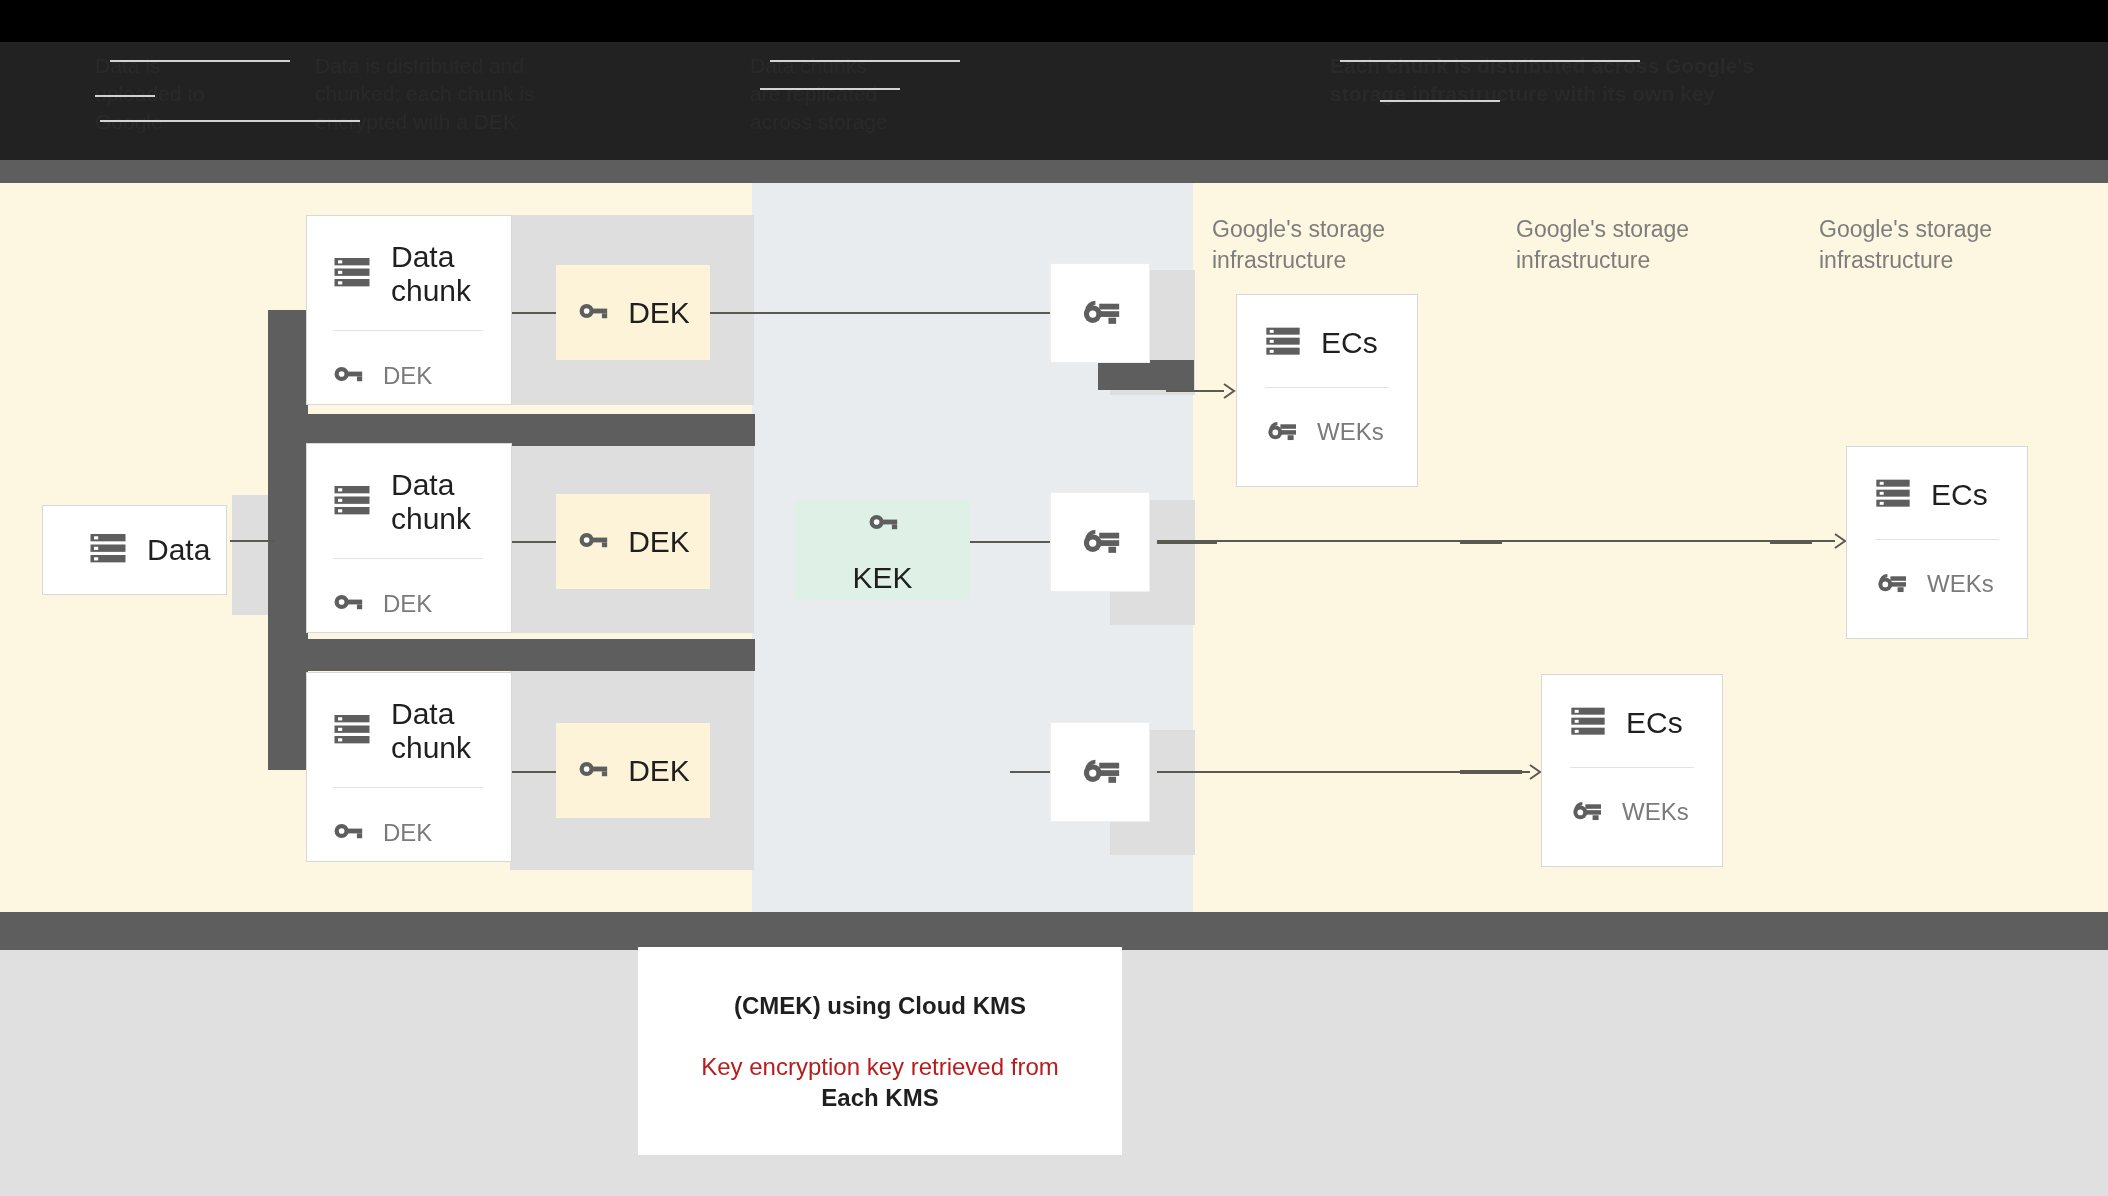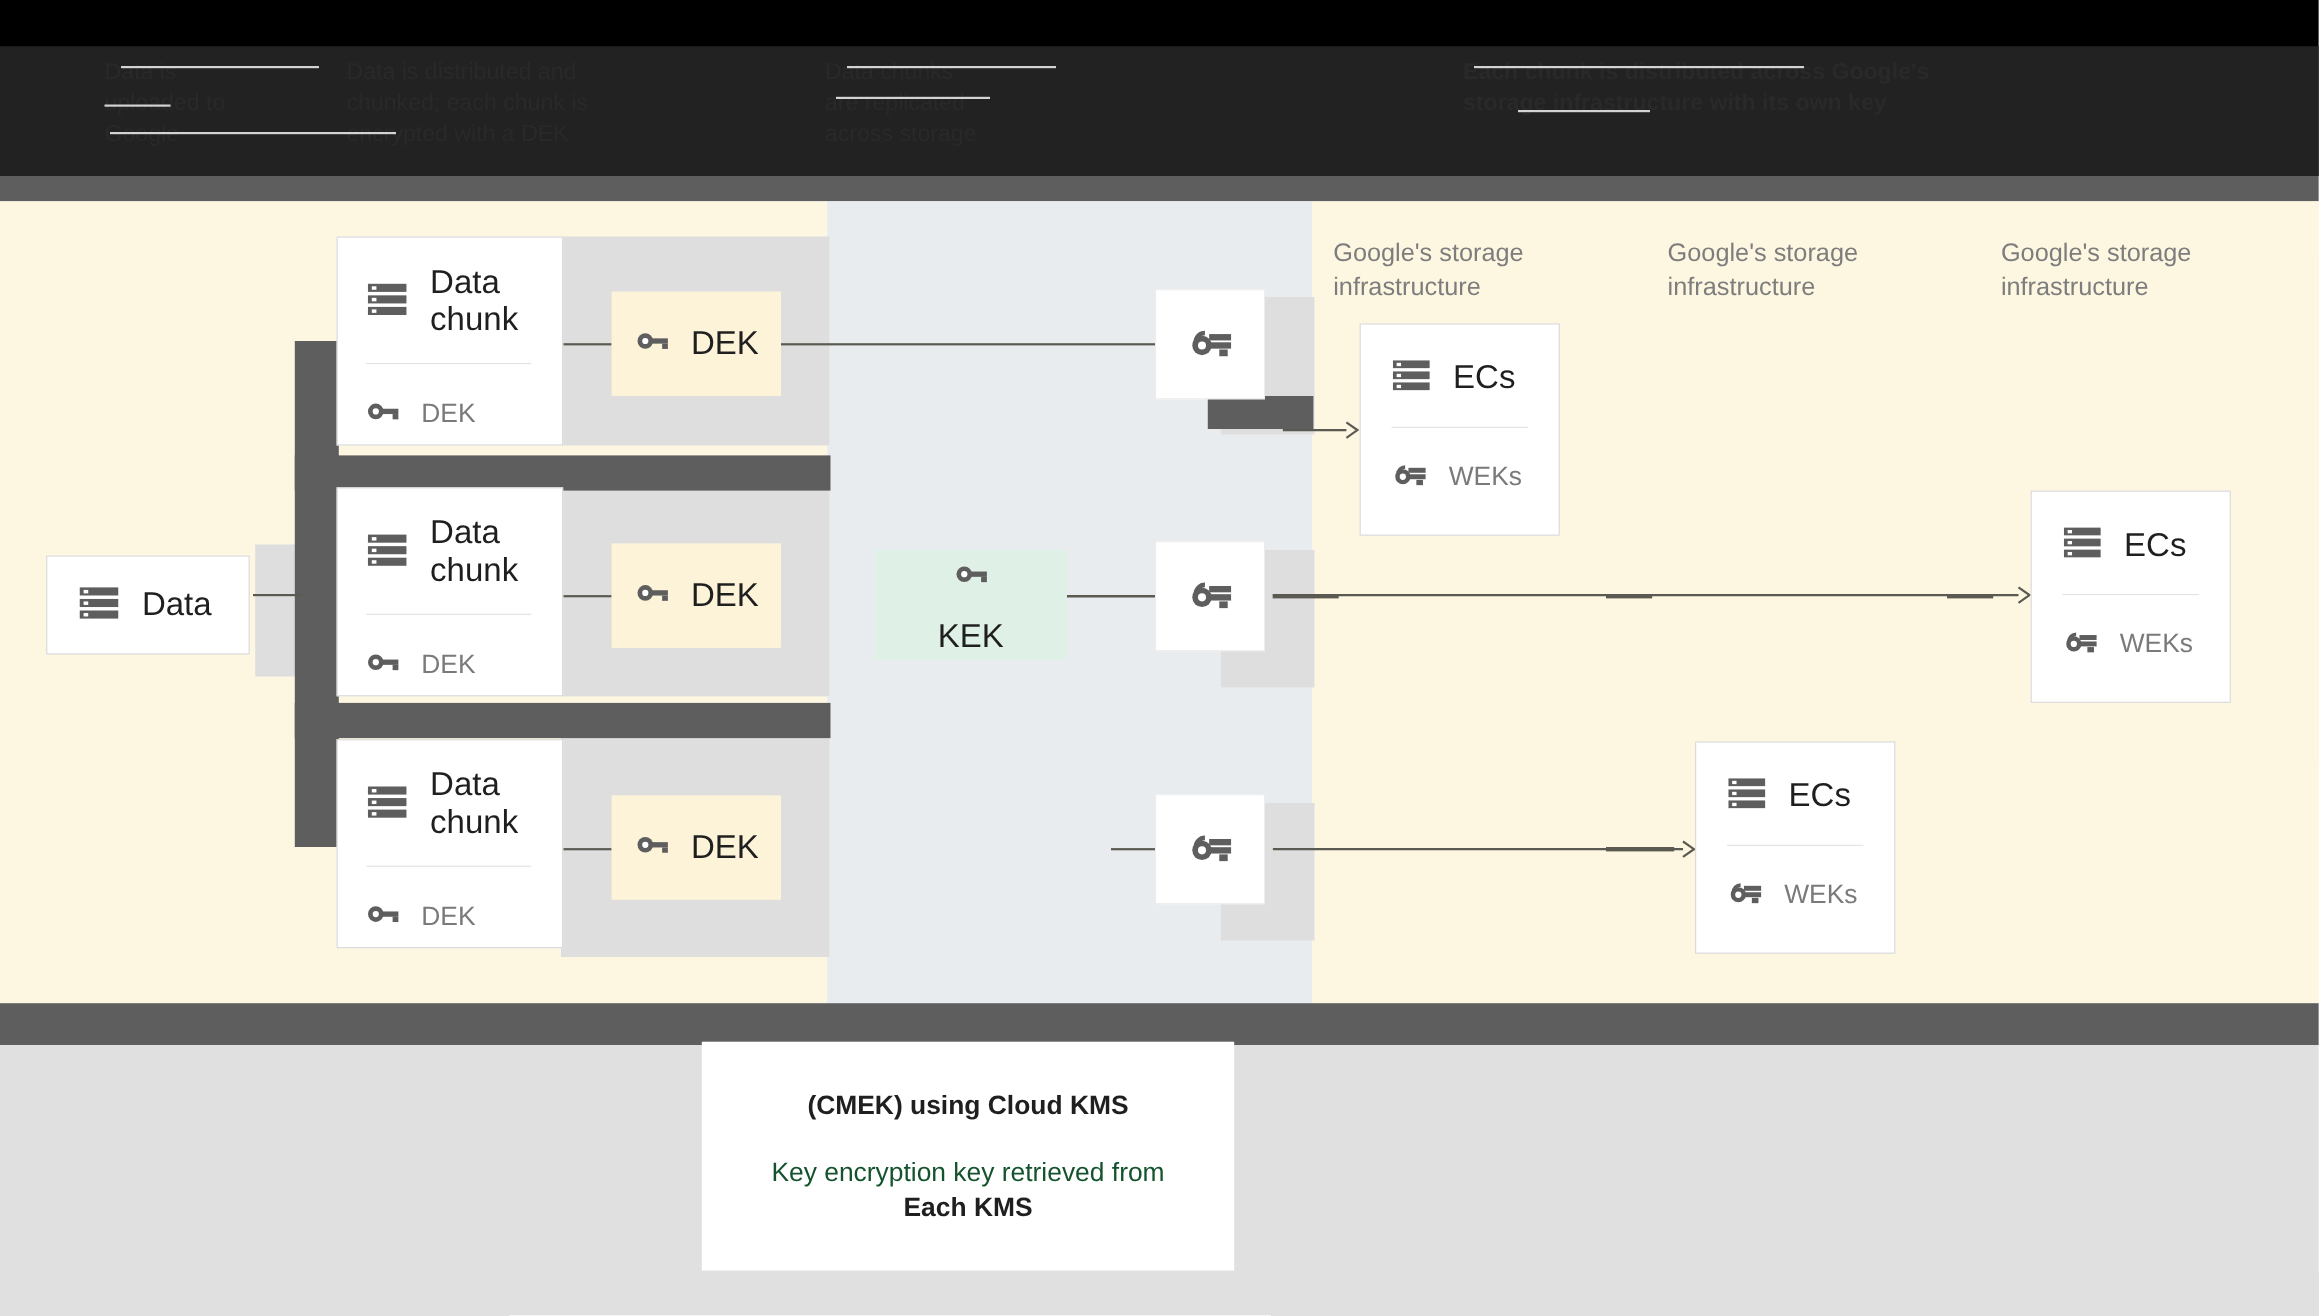--- a/index.html
+++ b/index.html
@@ -102,21 +102,21 @@
 
   
   .caption {
     position: absolute; background: #ffffff;
     left: 638px; top: 947px; width: 484px; height: 208px;
     display: flex; flex-direction: column; align-items: center;
     justify-content: center; text-align: center; padding: 0 24px;
   }
   .cap-strong { font-size: 24px; font-weight: bold; color: #1f1f1f; line-height: 31px; }
   .cap-gap { height: 30px; }
-  .cap-normal { font-size: 24px; color: #14532d; line-height: 31px; }
+  .cap-normal { font-size: 24px; color: #b91c1c; line-height: 31px; }
 
   
   .icon { display: inline-block; flex: none; }
 </style>
 </head>
 <body>
 
 <div id="stage">
 
   <div class="header-band">
@@ -192,21 +192,21 @@
   <div class="line" style="left:1770px; top:540px; width:42px; height:4px;"></div>
 
   <div class="arrow-wrap" style="left:1157px; top:761px;">
     <svg width="385" height="22" viewBox="0 0 385 22">
       <line x1="0" y1="11" x2="373" y2="11" stroke="#5a5a52" stroke-width="2"></line>
       <path d="M373 4 L383 11 L373 18" fill="none" stroke="#5a5a52" stroke-width="2"></path>
     </svg>
   </div>
   <div class="line" style="left:1460px; top:770px; width:62px; height:4px;"></div>
 
-  <div class="card" style="left:42px; top:505px; width:185px; height:90px; display:flex; align-items:center; padding-left:26px;">
+  <div class="card" style="left:42px; top:505px; width:185px; height:90px; display:flex; align-items:center; padding-left:44px;">
     <span class="icon">
       <svg width="42" height="42" viewBox="0 0 24 24">
         <rect x="2" y="4" width="20" height="4.2" fill="#5e5e5e"></rect>
         <rect x="4" y="5.3" width="2.4" height="1.8" fill="#ffffff"></rect>
         <rect x="2" y="10" width="20" height="4.2" fill="#5e5e5e"></rect>
         <rect x="4" y="11.3" width="2.4" height="1.8" fill="#ffffff"></rect>
         <rect x="2" y="16" width="20" height="4.2" fill="#5e5e5e"></rect>
         <rect x="4" y="17.3" width="2.4" height="1.8" fill="#ffffff"></rect>
       </svg>
     </span>

